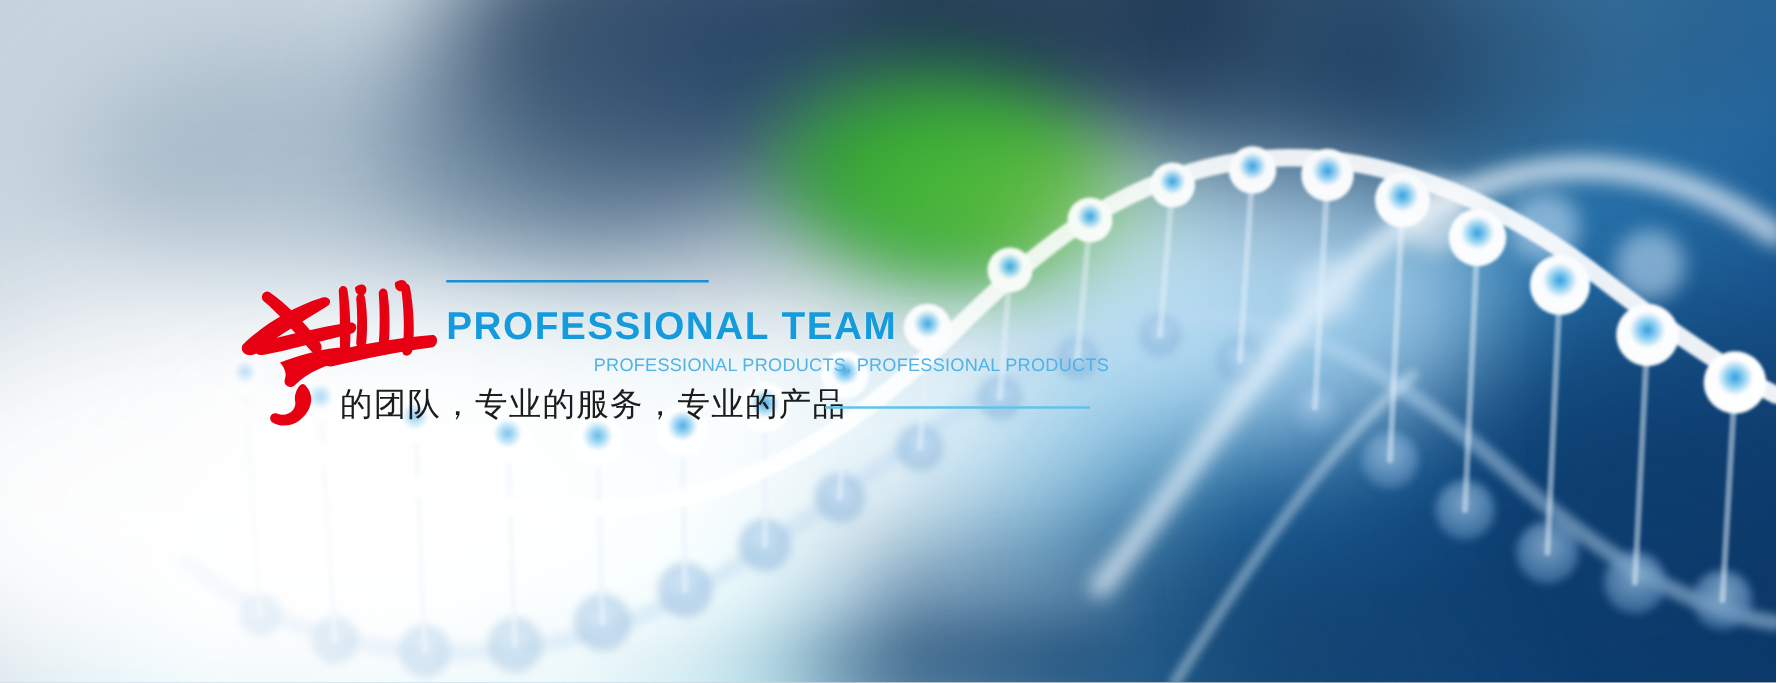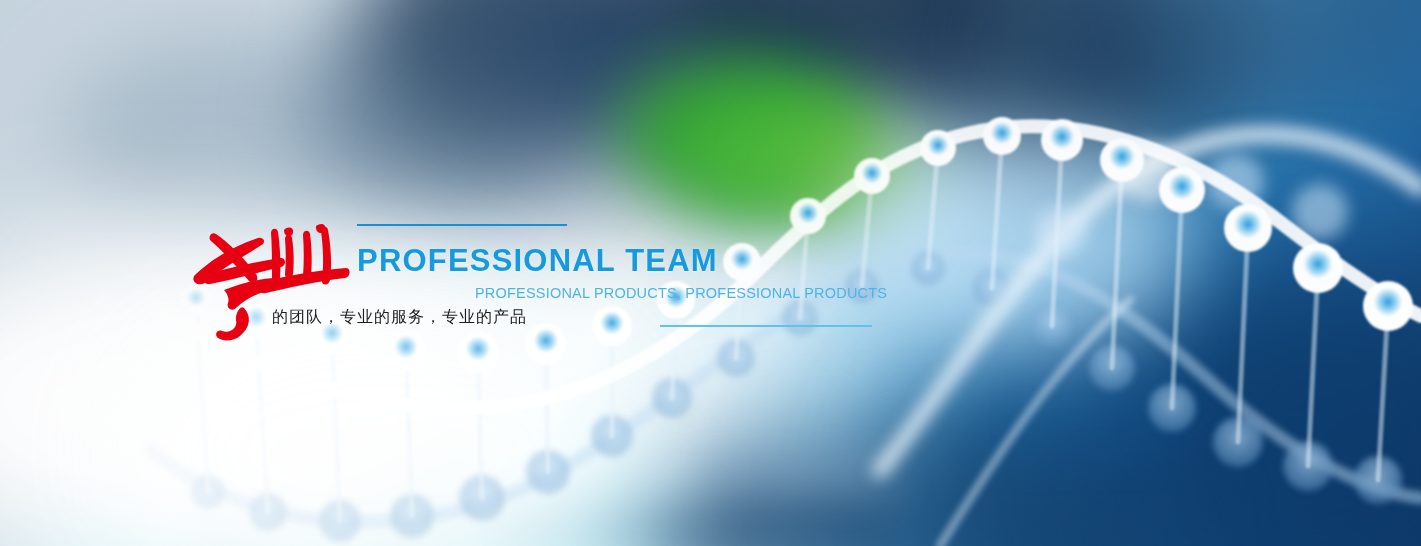--- a/index.html
+++ b/index.html
@@ -112,21 +112,21 @@
     font-weight:normal;
     letter-spacing:.2px;
     color:#4fb3e6;
     line-height:1;
     white-space:nowrap;
   }
 
   #cn-line {
     position:absolute;
     left:272px; top:307px;
-    font-size:16px;
+    font-size:26px;
     font-weight:normal;
     letter-spacing:1px;
     color:#1c1c1c;
     line-height:1.25;
     white-space:nowrap;
   }
 
   #rule-bottom {
     position:absolute;
     left:660px; top:325px;

